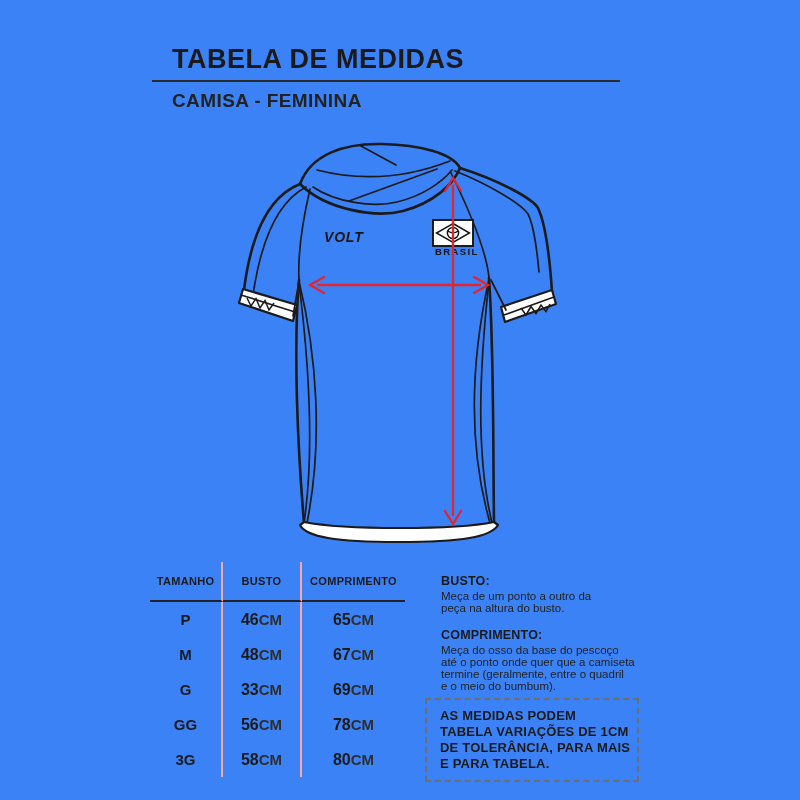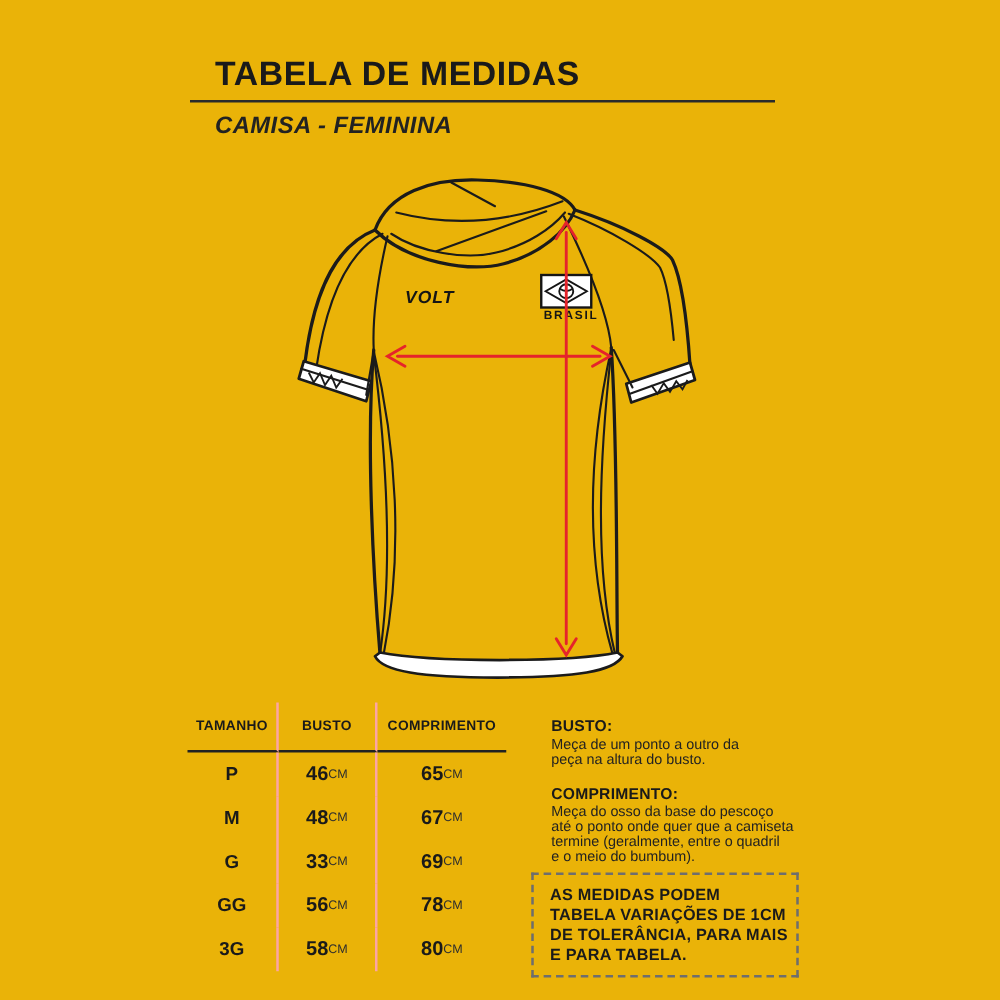--- a/index.html
+++ b/index.html
@@ -1,35 +1,35 @@
 <!DOCTYPE html>
 <html><head>
 <meta charset="utf-8">
 <style>
   * { margin:0; padding:0; box-sizing:border-box; }
   html,body { background:#ffffff; }
   body { font-family:"Liberation Sans","DejaVu Sans",sans-serif; color:#1a1a1a; }
-  .canvas { position:relative; width:800px; height:800px; background:#eab308; overflow:hidden; margin:0 auto; }
+  .canvas { position:relative; width:800px; height:800px; background:#3b82f6; overflow:hidden; margin:0 auto; }
 
   
   .title { position:absolute; left:172px; top:44px; font-size:27px; font-weight:800; letter-spacing:.5px; color:#1a1a1a; }
   .divider { position:absolute; left:152px; top:80px; width:468px; height:2px; background:#2b2b2b; }
-  .subtitle { position:absolute; left:172px; top:90px; font-size:19px; font-weight:600; letter-spacing:.4px; color:#222;font-style:italic; }
+  .subtitle { position:absolute; left:172px; top:90px; font-size:19px; font-weight:600; letter-spacing:.4px; color:#222; }
 
   
   .shirt-wrap { position:absolute; left:140px; top:140px; width:520px; height:420px; }
 
   
   .size-table { position:absolute; left:150px; top:562px; display:grid; grid-template-columns:73px 79px 103px; }
   .size-table .cell { display:flex; align-items:center; justify-content:center; height:35px; }
   .size-table .hcell { height:40px; border-bottom:2px solid #222; font-size:11px; font-weight:800; letter-spacing:.3px; }
   .size-table .c1, .size-table .c2 { border-right:2px solid #fca5a5; }
   .size-table .sz { font-size:15px; font-weight:800; }
   .size-table .num { font-size:16px; font-weight:800; }
-  .size-table .unit { font-size:10px; font-weight:400; color:#2e2e2e; }
+  .size-table .unit { font-size:15px; font-weight:700; color:#2e2e2e; }
 
   
   .info { position:absolute; left:441px; top:574px; }
   .info-heading { font-size:12.5px; font-weight:800; letter-spacing:.2px; margin-bottom:2px; }
   .info-line { font-size:11.5px; line-height:12px; color:#222; }
   .info-block { margin-bottom:14px; }
 
   
   .note-box { position:absolute; left:425px; top:698px; width:214px; border:2px dashed #6e6e6e; padding:8px 6px 8px 13px; }
   .note-line { font-size:13px; font-weight:800; line-height:16px; letter-spacing:.2px; color:#1a1a1a; }

